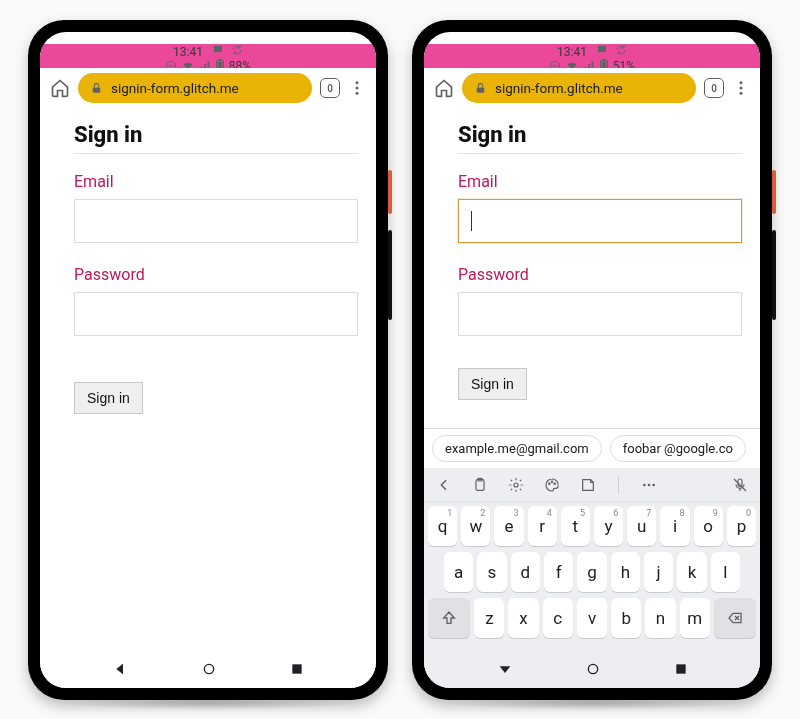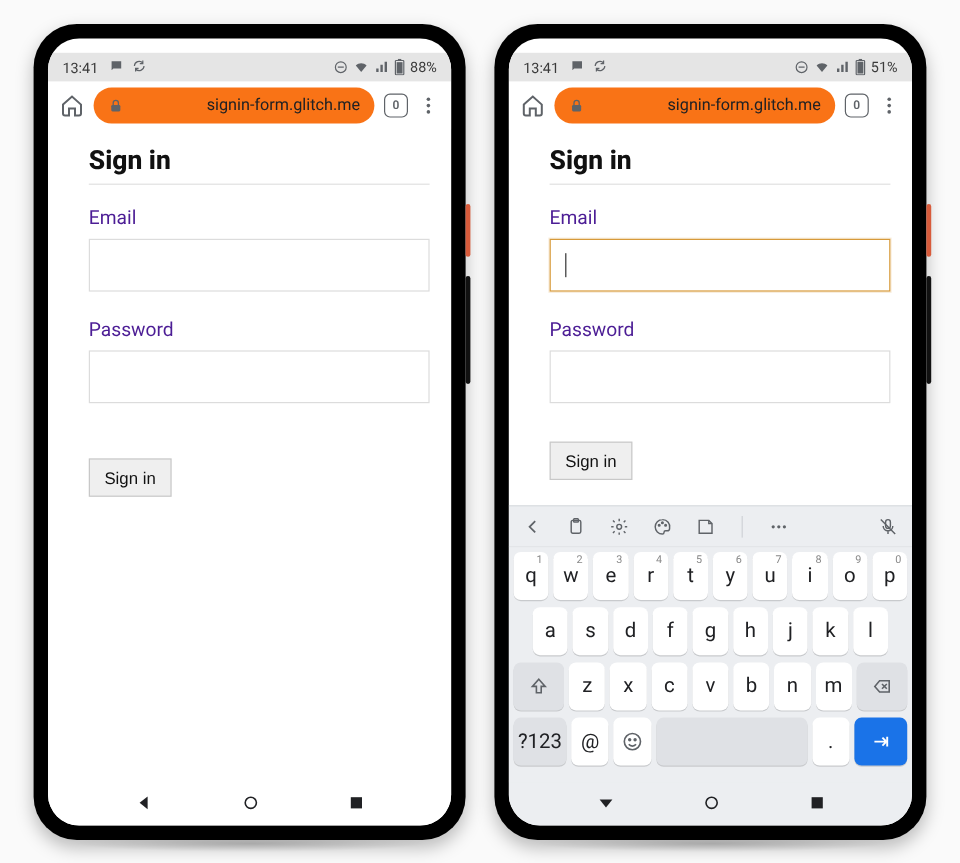--- a/index.html
+++ b/index.html
@@ -74,55 +74,55 @@
     width:100%;
     height:100%;
     border-radius:26px;
     overflow:hidden;
     display:flex;
     flex-direction:column;
     position:relative;
   }
   .statusbar{
     height:24px;
-    background:#e5e5e5;
+    background:#ec4899;
     display:flex;
     align-items:center;
     justify-content:space-between;
     padding:0 12px;
     font-size:12px;
     color:#3a3a3a;
     margin-top:12px;
+    flex-direction:column;
   }
   .statusbar .right{
     display:flex;
     align-items:center;
     gap:4px;
   }
   .ico { display:inline-flex; align-items:center; }
   .addrbar{
     height:40px;
     display:flex;
     align-items:center;
     padding:0 10px;
     gap:8px;
     background:#fff;
   }
   .omnibox{
     flex:1;
     height:30px;
     border-radius:16px;
-    background:#f97316;
+    background:#eab308;
     display:flex;
     align-items:center;
     padding:0 12px;
     font-size:13.5px;
     color:#202124;
     gap:8px;
-    justify-content:space-between;
   }
   .tabcount{
     width:20px;height:20px;border:1.8px solid #5f6368;border-radius:5px;
     display:flex;align-items:center;justify-content:center;
     font-size:10px;color:#5f6368;font-weight:600;
   }
   .page{
     flex:1;
     padding:10px 18px 0 34px;
     overflow:hidden;
@@ -131,21 +131,21 @@
   }
   h1.title{
     font-size:22px;
     font-weight:800;
     margin:4px 0 6px 0;
     color:#111;
   }
   .hr{ height:1px;background:#e0e0e0;margin-bottom:18px;}
   .flabel{
     font-size:16px;
-    color:#4c1d95;
+    color:#be185d;
     margin-bottom:8px;
   }
   .finput{
     width:100%;
     height:44px;
     border:1px solid #dcdcdc;
     background:#fff;
     padding:0 10px;
     font-size:15px;
     outline:none;
@@ -426,20 +426,24 @@
       <div class="flabel">Email</div>
       <div class="finput focused" style="display:flex;align-items:center;">
           <span class="caret"></span>
         </div>
       <div class="flabel">Password</div>
       <input class="finput" type="password" value="" style="">
       <button class="signin-btn cut" style="position:relative;z-index:0;">Sign in</button>
     </div>
 
     <div class="kbover">
+      <div class="sugrow">
+        <div class="chip">example.me@gmail.com</div>
+        <div class="chip">foobar @google.co</div>
+      </div>
       <div class="kb-tool">
         <span class="ico">
             <svg width="16" height="16" viewBox="0 0 24 24" fill="none" stroke="#5f6368" stroke-width="2.2">
               <path d="M15 5l-7 7 7 7"></path>
             </svg>
           </span>
         <span class="ico">
             <svg width="16" height="16" viewBox="0 0 24 24" fill="none" stroke="#5f6368" stroke-width="1.8">
               <rect x="6" y="4" width="12" height="16" rx="2"></rect>
               <rect x="9" y="2" width="6" height="4" rx="1"></rect>
@@ -517,40 +521,20 @@
             <div class="key">b</div>
             <div class="key">n</div>
             <div class="key">m</div>
             <div class="key dark wide">
               <svg width="18" height="16" viewBox="0 0 24 24" fill="none" stroke="#5f6368" stroke-width="2">
                 <path d="M21 5H9l-6 7 6 7h12z"></path>
                 <path d="M12 9l6 6M18 9l-6 6"></path>
               </svg>
             </div>
           </div>
-        <div class="krow" id="kb-r4">
-            <div class="key dark wide">?123</div>
-            <div class="key">@</div>
-            <div class="key">
-              <svg width="18" height="18" viewBox="0 0 24 24" fill="none" stroke="#5f6368" stroke-width="1.8">
-                <circle cx="12" cy="12" r="9"></circle>
-                <circle cx="9" cy="10" r="1" fill="#5f6368"></circle>
-                <circle cx="15" cy="10" r="1" fill="#5f6368"></circle>
-                <path d="M8 15c1 1.5 2.5 2 4 2s3-.5 4-2"></path>
-              </svg>
-            </div>
-            <div class="key space"></div>
-            <div class="key">.</div>
-            <div class="key enter">
-              <svg width="20" height="16" viewBox="0 0 24 24" fill="none" stroke="#fff" stroke-width="2.4">
-                <path d="M4 12h14M14 7l5 5-5 5"></path>
-                <path d="M20 6v12" stroke-width="2.4"></path>
-              </svg>
-            </div>
-          </div>
       </div>
     </div>
 
     <div class="navbuttons kb">
       <span class="ico">
           <svg width="16" height="16" viewBox="0 0 24 24" fill="#202124">
             <path d="M4 8l8 10 8-10z"></path>
           </svg>
         </span>
       <span class="ico">

